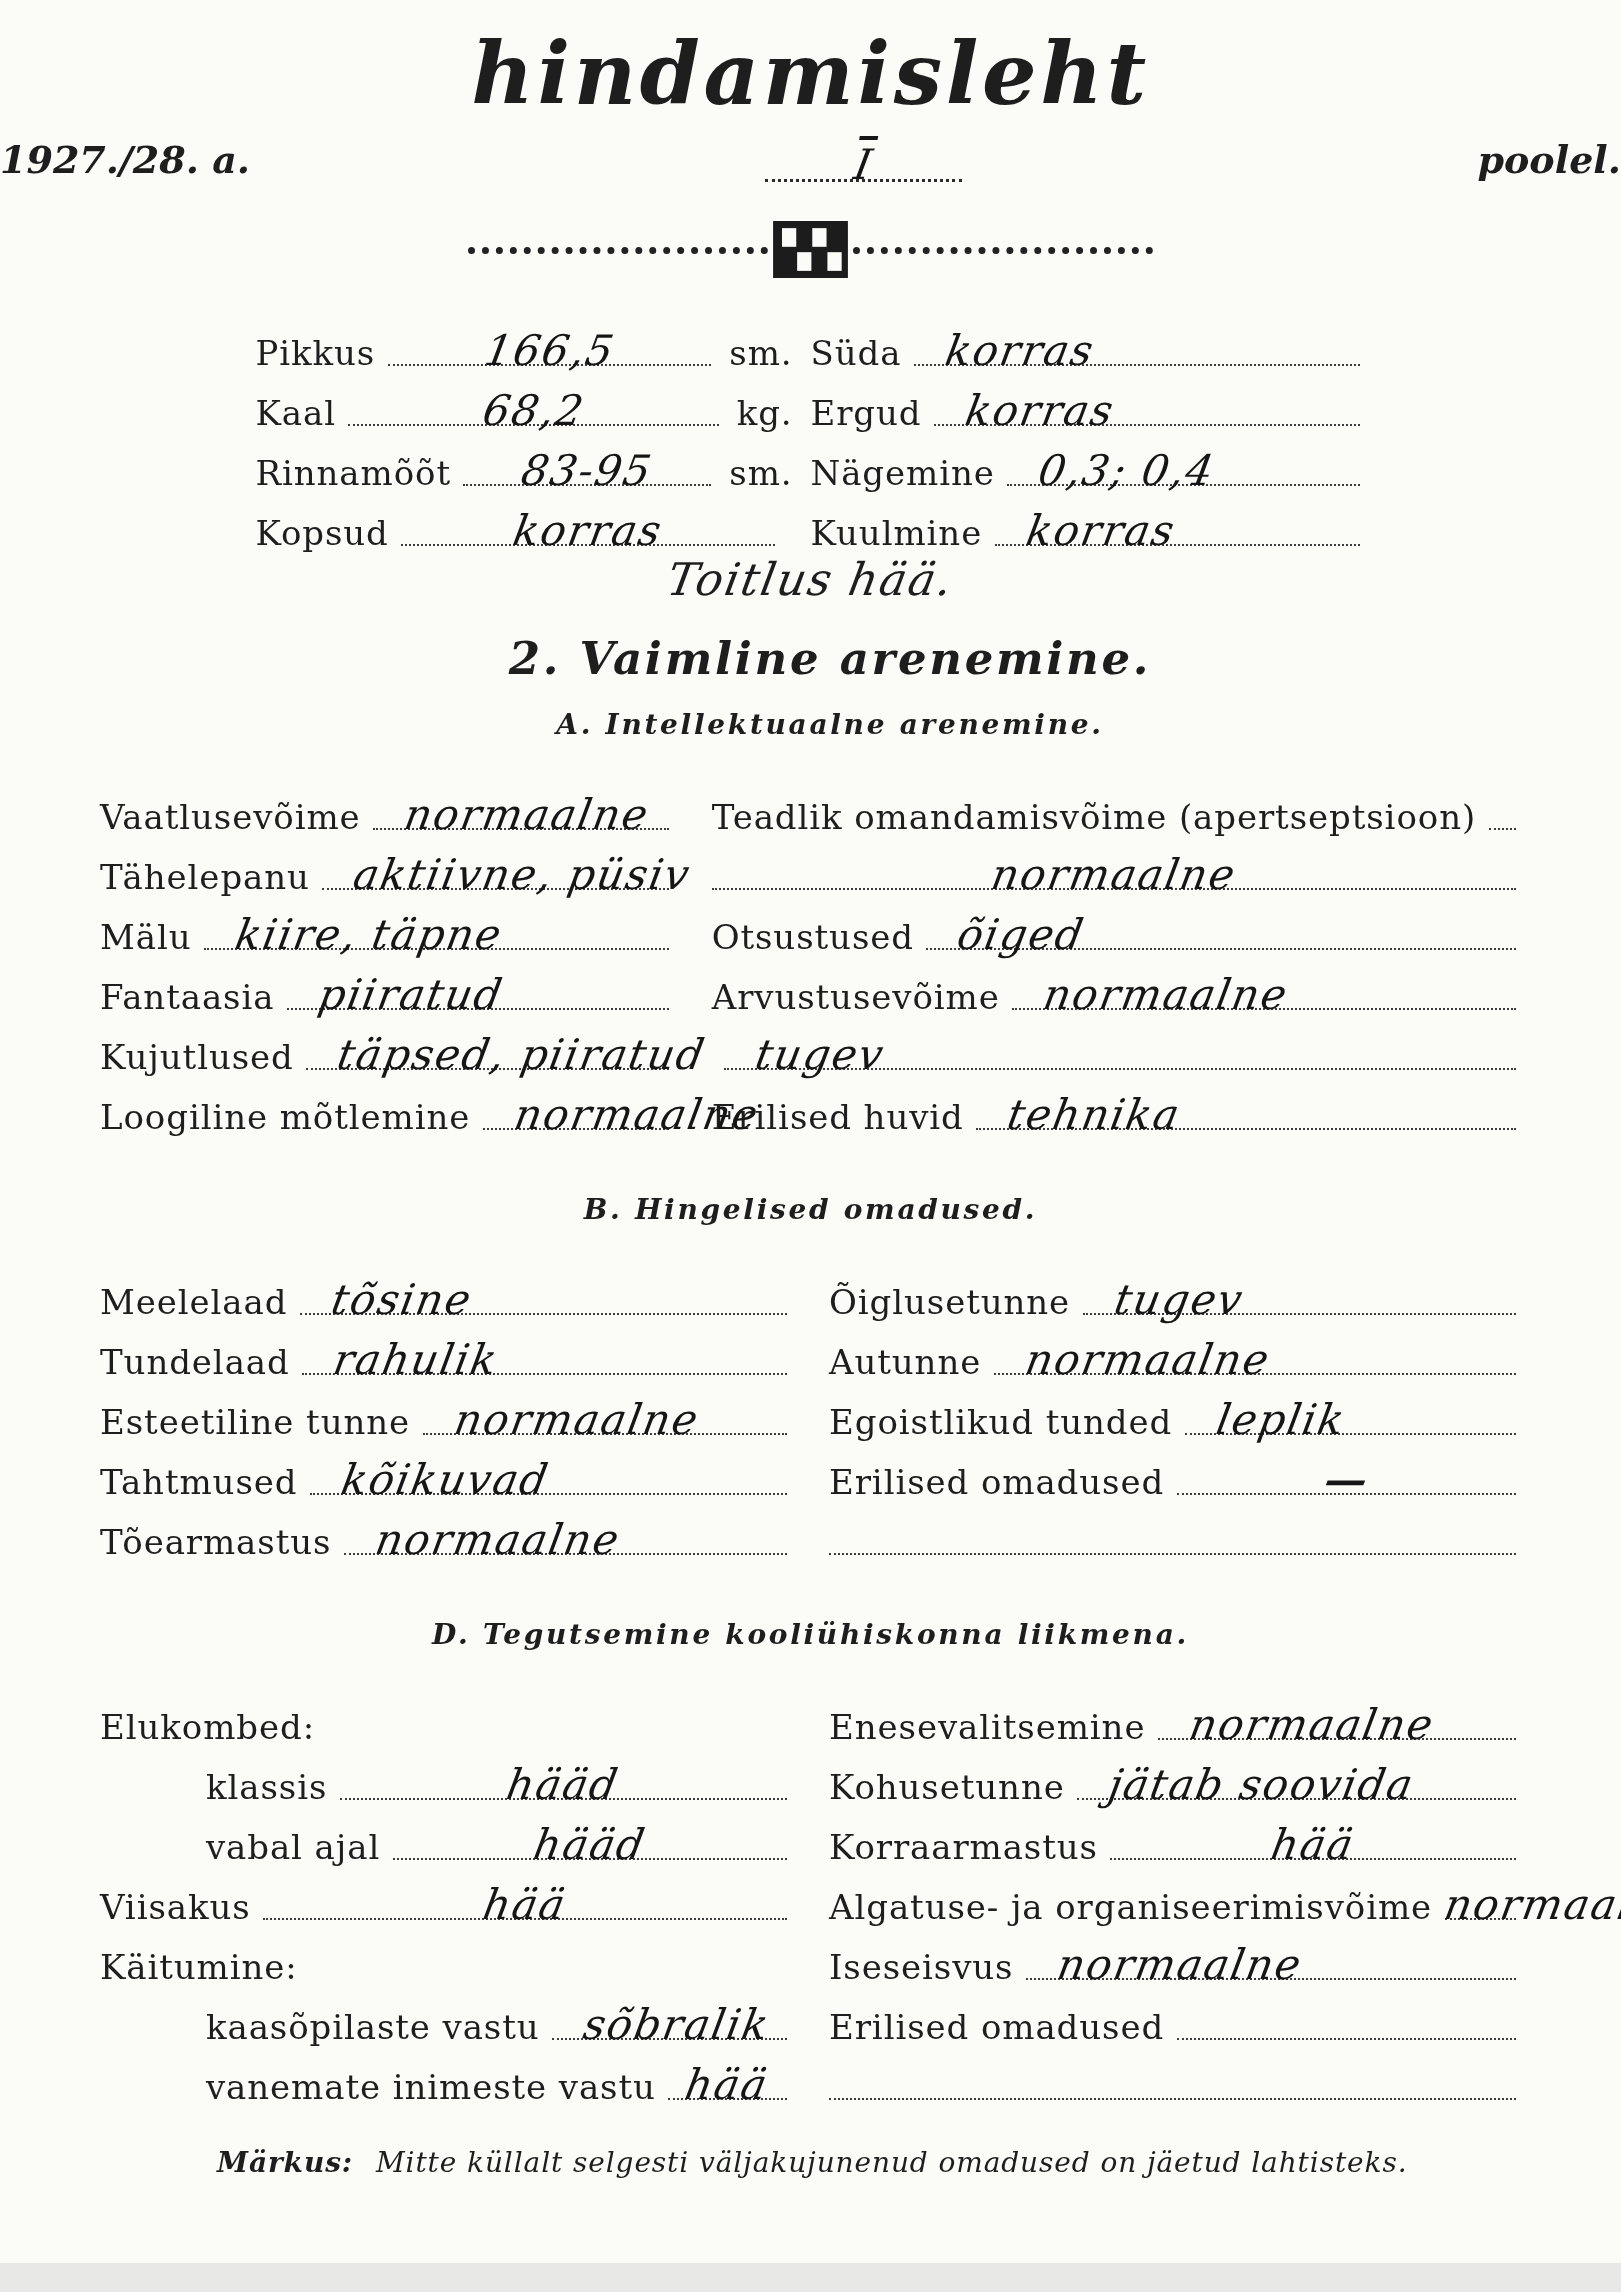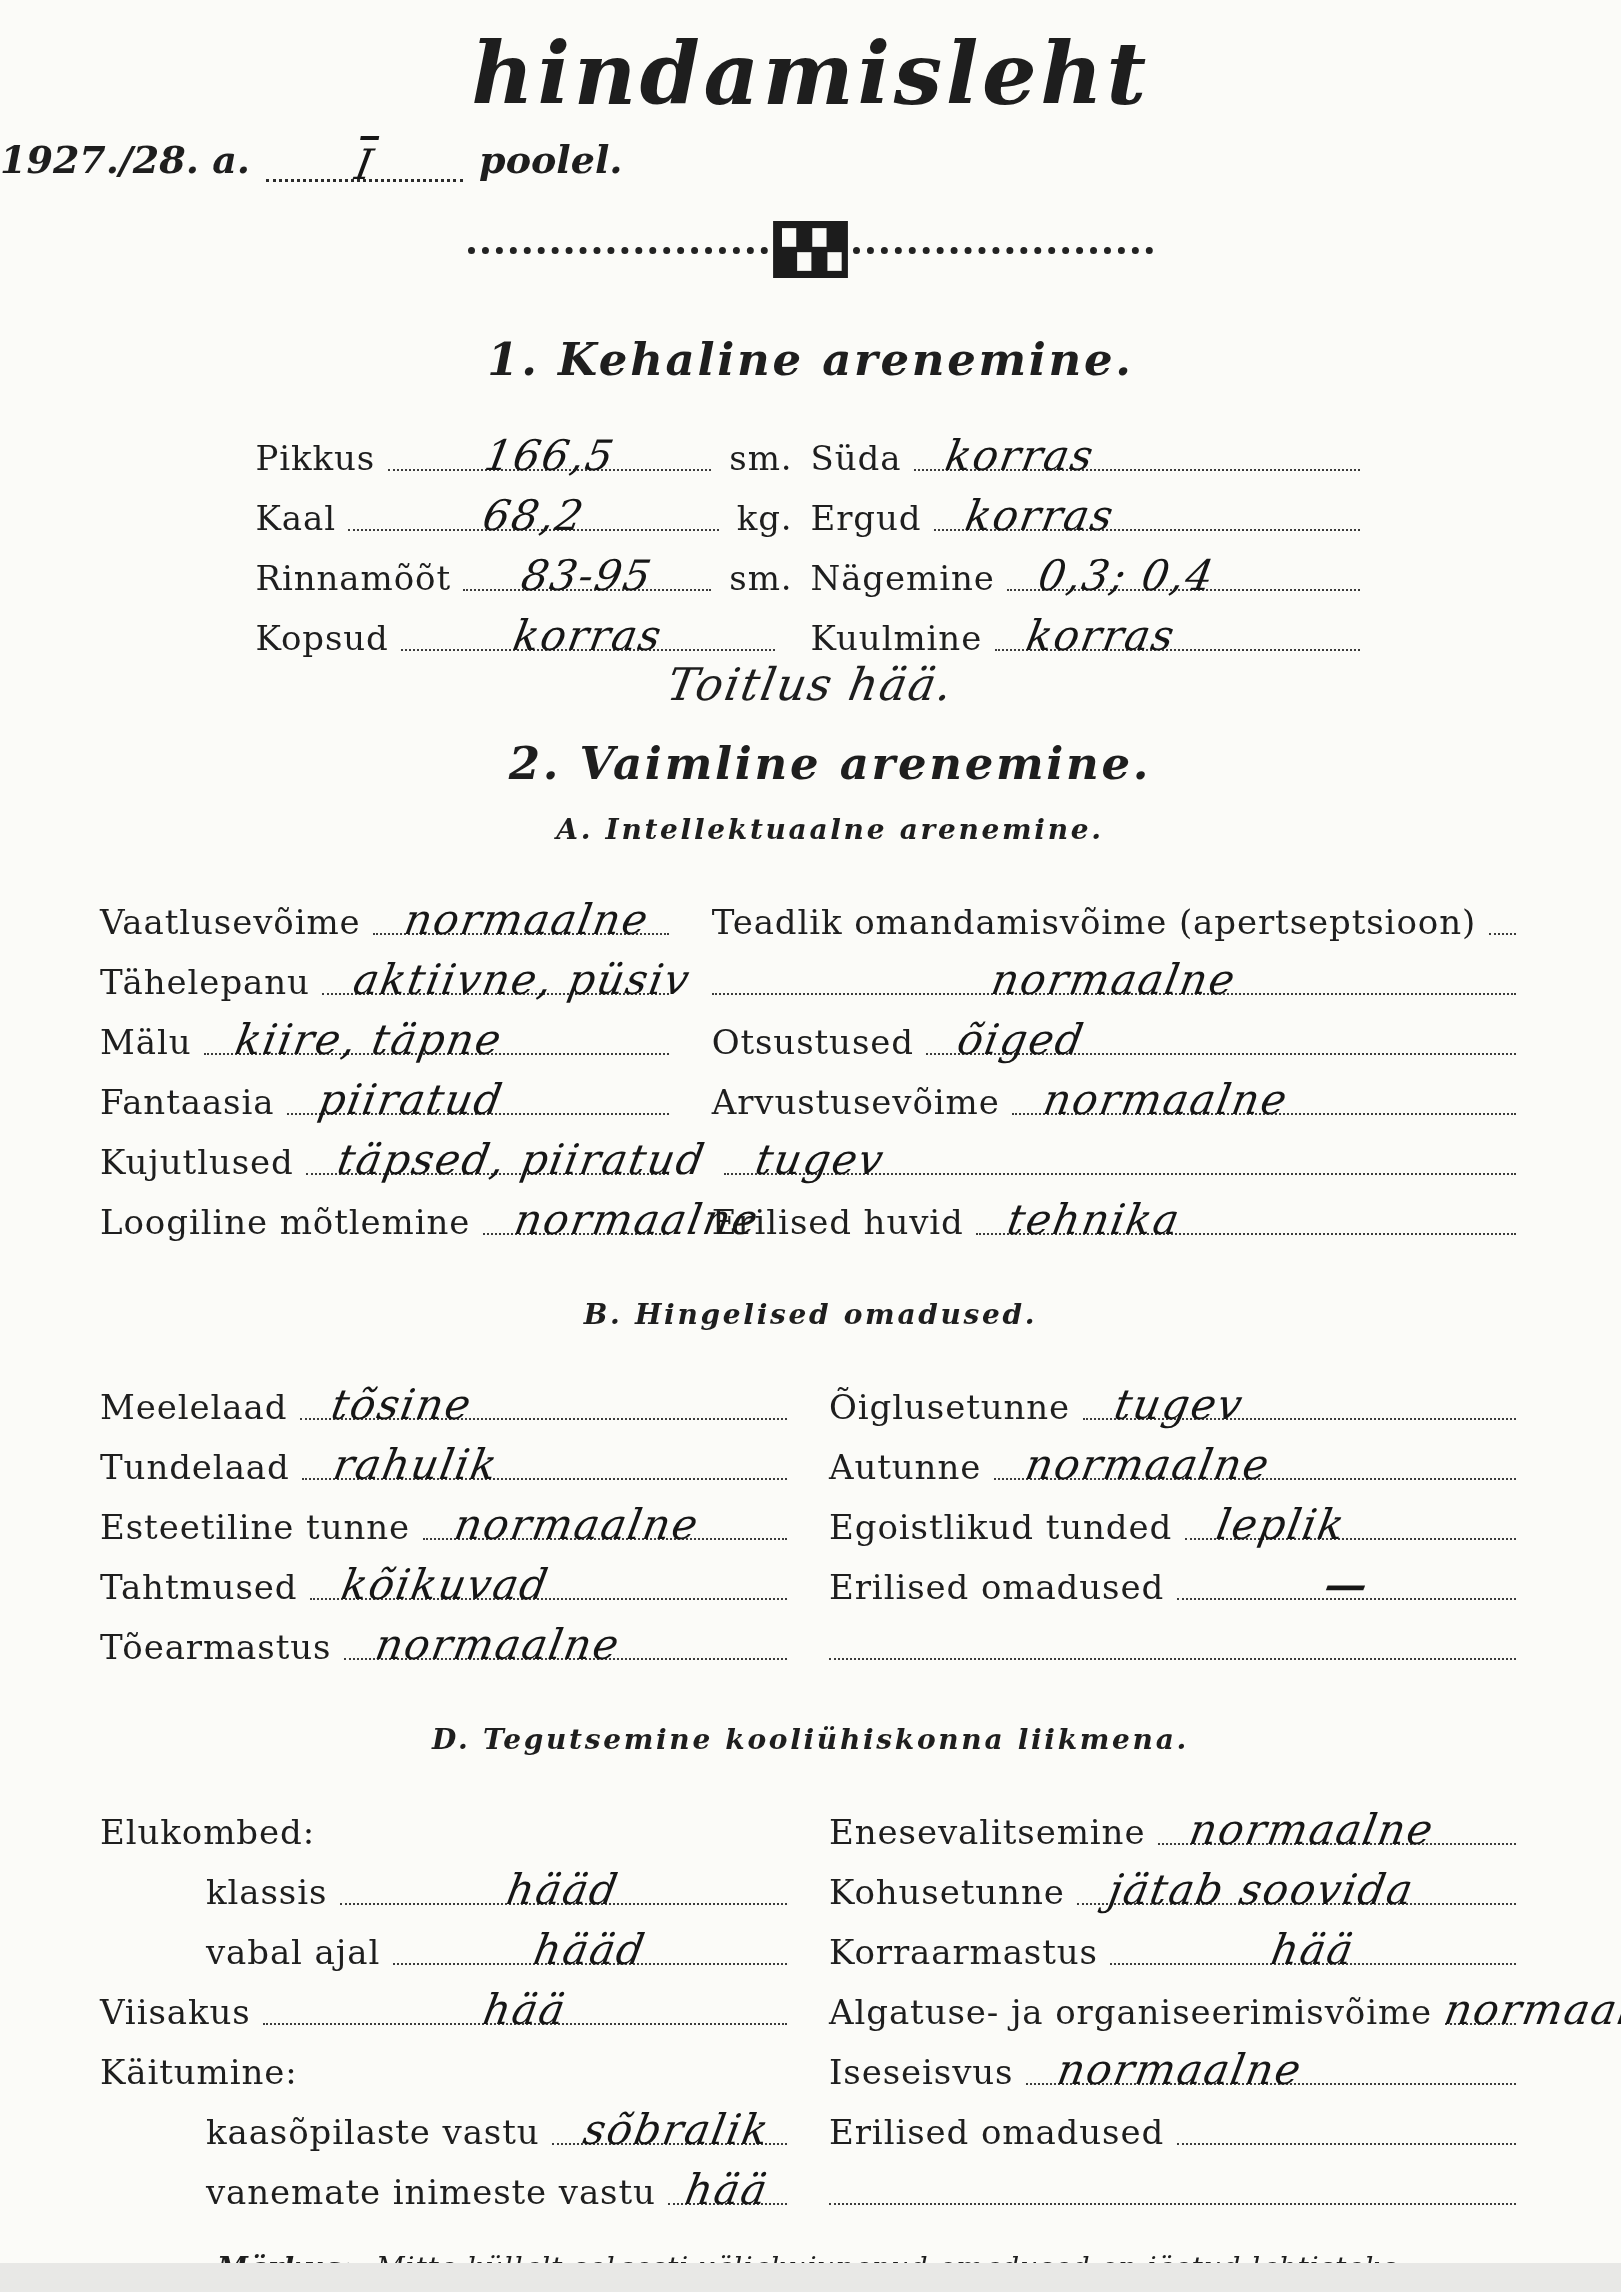--- a/index.html
+++ b/index.html
@@ -17,21 +17,21 @@
     padding-top:23px;
     text-align:center;
     font-size:86px;
     font-weight:bold;
     font-style:italic;
     letter-spacing:3.6px;
   }
   .subtitle {
     margin-top:12.5px;
     display:flex;
-    justify-content:flex-start;
+    justify-content:space-between;
     align-items:flex-end;
     gap:16px;
     font-size:38px;
     font-weight:bold;
     font-style:italic;
   }
   .subtitle .dotseg {
     width:197px;
     border-bottom:3.6px dotted #2c2c2c;
     position:relative;
@@ -135,21 +135,20 @@
         <rect width="84" height="64" fill="#1c1c1c"></rect>
         <rect x="10" y="8" width="16" height="21" fill="#fbfbf8"></rect>
         <rect x="44" y="8" width="16" height="21" fill="#fbfbf8"></rect>
         <rect x="27" y="35" width="16" height="21" fill="#fbfbf8"></rect>
         <rect x="61" y="35" width="16" height="21" fill="#fbfbf8"></rect>
       </svg>
     </span>
     <span class="dotrun"></span>
   </div>
 
-  <div class="sec-h h-big mt1">1. Kehaline arenemine.</div>
   <div class="grid1">
     <div>
       <div class="row">
         <span class="lbl">Pikkus</span>
         <span class="fill">
             <span class="hw hw-c">166,5</span>
           </span>
         <span class="lbl unit">sm.</span>
       </div>
       <div class="row">

